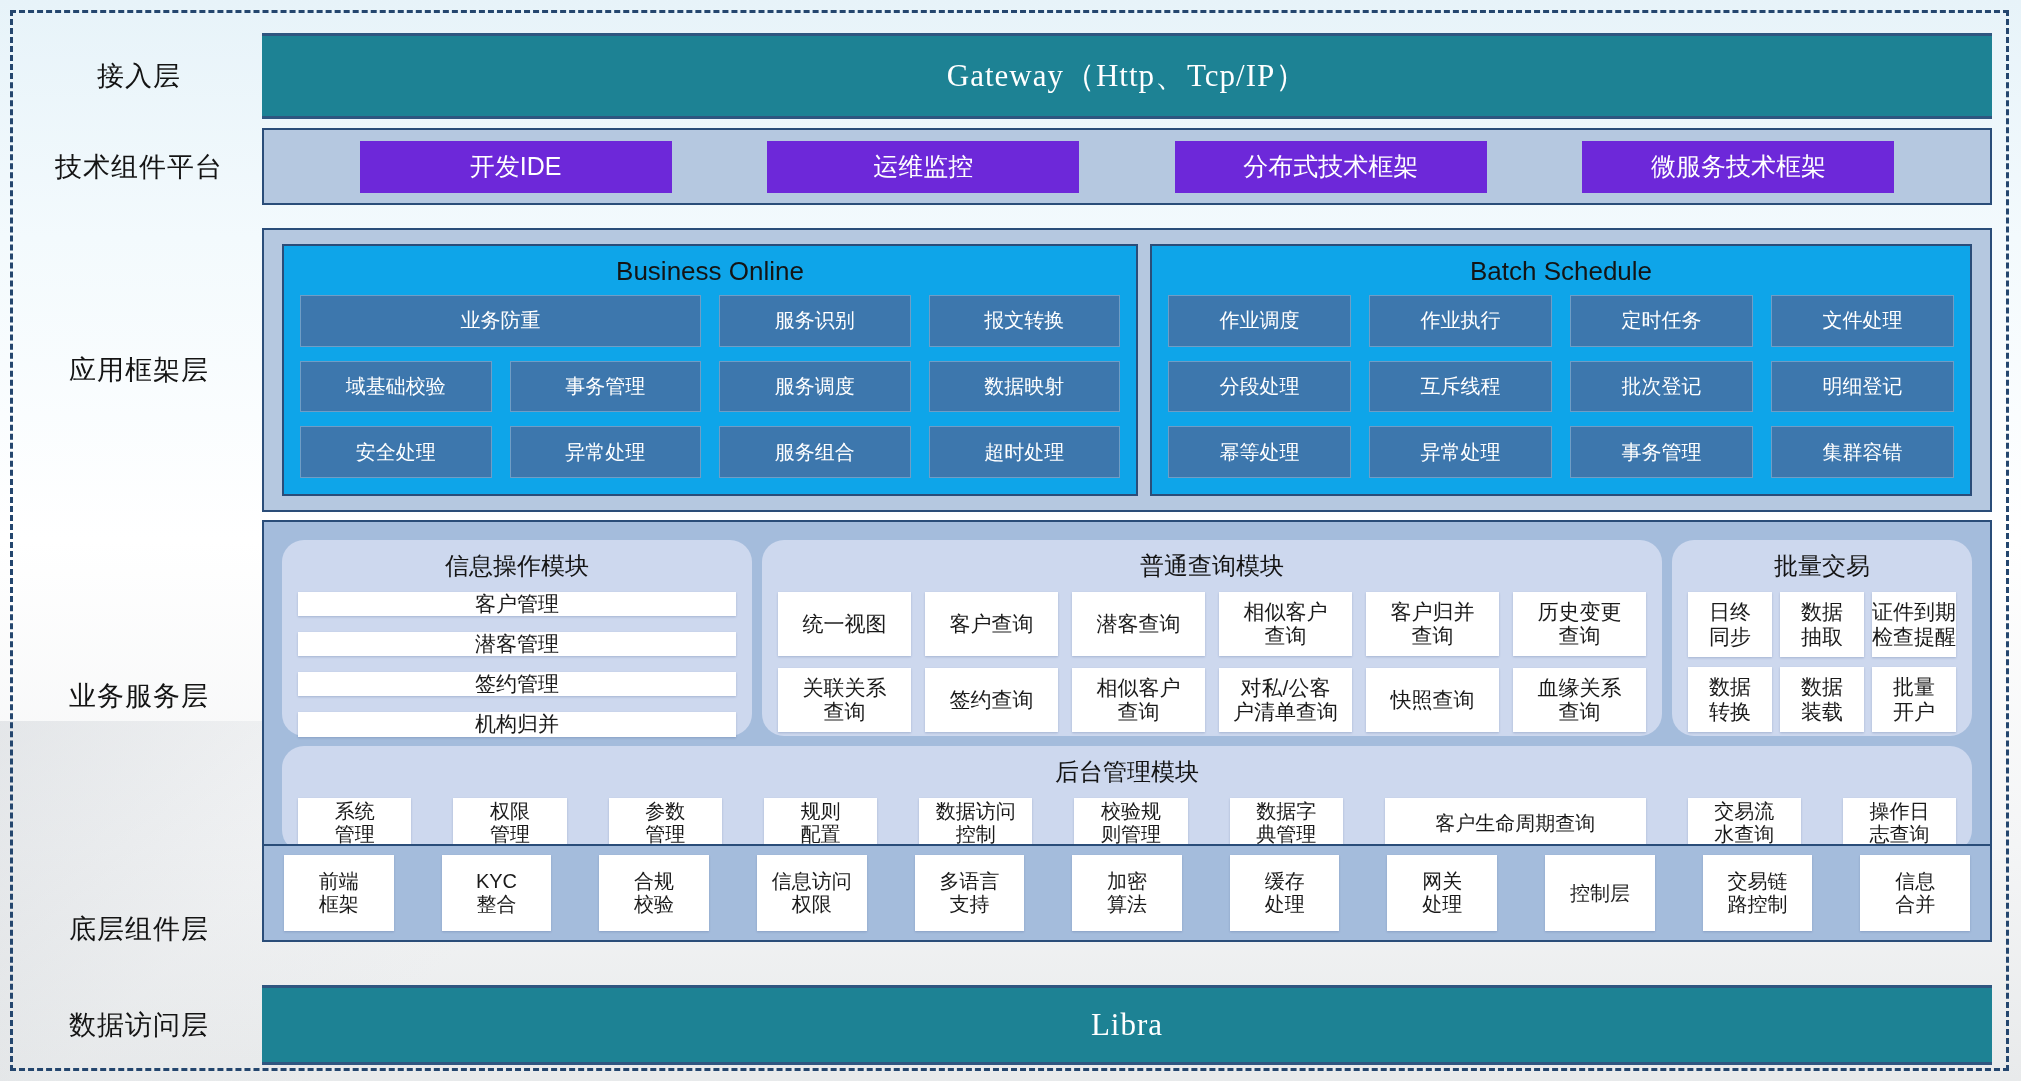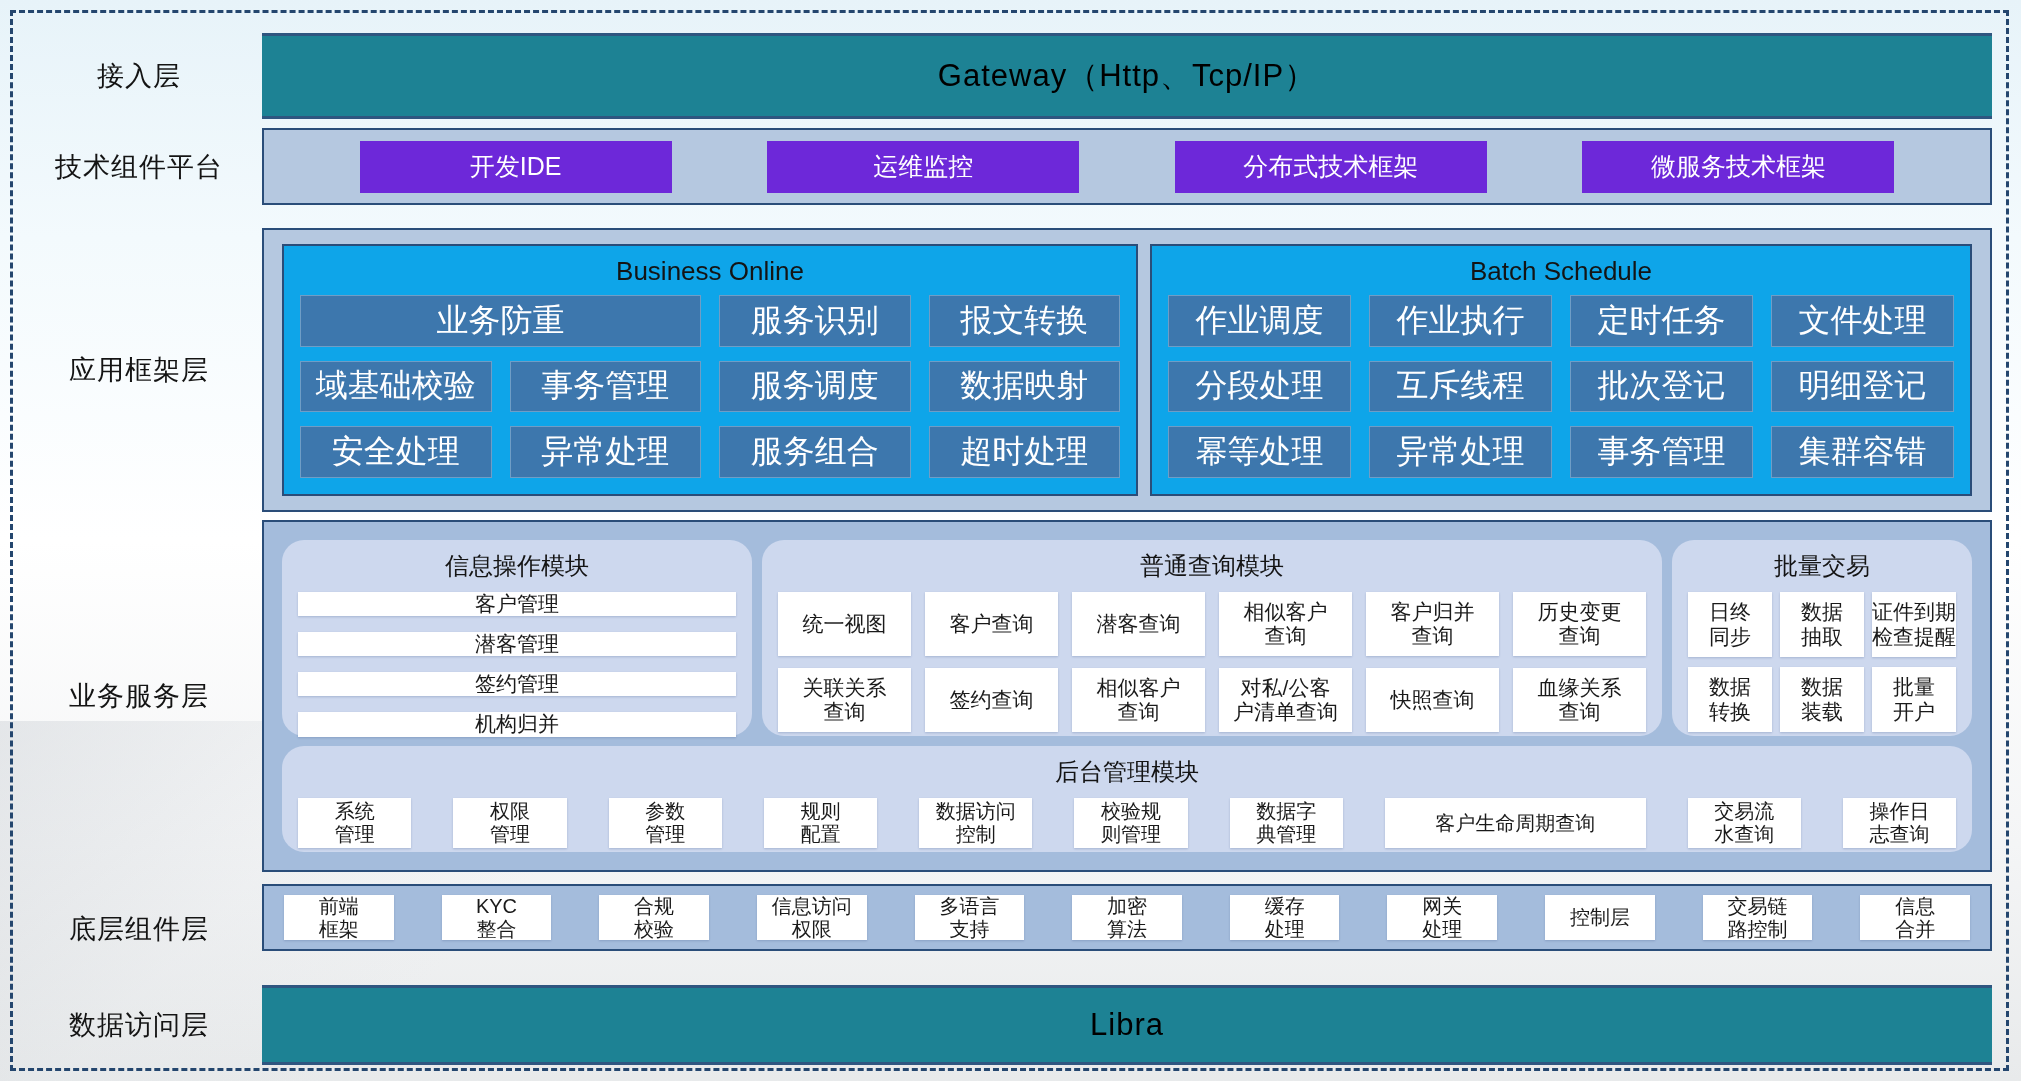--- a/index.html
+++ b/index.html
@@ -21,21 +21,21 @@
     position:absolute; left:25px; width:228px;
     display:flex; align-items:center; justify-content:center;
     font-size:27px; color:#141414; letter-spacing:1px;
   }
   .row { position:absolute; left:262px; width:1730px; box-sizing:border-box; }
 
   
   .teal-bar {
     background:#1d8294; border-top:3px solid #2f5680; border-bottom:3px solid #2f5680;
     display:flex; align-items:center; justify-content:center;
-    color:#000000; font-size:31px; letter-spacing:1px;
+    color:#ffffff; font-size:31px; letter-spacing:1px;font-family:Liberation Serif, serif;
   }
 
   
   .tech-row {
     background:#b5c8e0; border:2px solid #2a4d79;
     display:flex; align-items:center; justify-content:space-evenly;
   }
   .tech-btn {
     width:312px; height:52px; background:#6d28d9;
     display:flex; align-items:center; justify-content:center;
@@ -51,21 +51,21 @@
     border:2px solid #2a4d79; background:#0ea5e9; box-sizing:border-box;
     display:flex; flex-direction:column; padding:4px 16px 16px;
   }
   .sub-box.online { flex:0 0 856px; }
   .sub-box.batch  { flex:1; }
   .sub-title { text-align:center; font-size:26px; color:#141414; padding:6px 0 8px; }
   .fw-grid { flex:1; display:grid; grid-template-columns:repeat(4,1fr); gap:14px 18px; grid-auto-rows:1fr; }
   .fw-cell {
     background:#3d77ad; border:1px solid #6f9dc6;
     display:flex; align-items:center; justify-content:center;
-    color:#ffffff; font-size:32px;
+    color:#ffffff; font-size:20px;
   }
   .fw-cell.span2 { grid-column:span 2; }
 
   
   .svc-row {
     background:#a4bcdc; border:2px solid #2a4d79;
     padding:18px; display:flex; flex-direction:column;
   }
   .svc-top { display:flex; gap:10px; height:196px; }
   .panel {
@@ -229,21 +229,21 @@
 典管理</div>
           <div class="white-cell wide">客户生命周期查询</div>
           <div class="white-cell">交易流
 水查询</div>
           <div class="white-cell">操作日
 志查询</div>
         </div>
     </div>
   </div>
 
-  <div class="row base-row" style="top:884px;height:67px;">
+  <div class="row base-row" style="top:844px;height:98px;">
       <div class="white-cell">前端
 框架</div>
       <div class="white-cell">KYC
 整合</div>
       <div class="white-cell">合规
 校验</div>
       <div class="white-cell">信息访问
 权限</div>
       <div class="white-cell">多语言
 支持</div>

